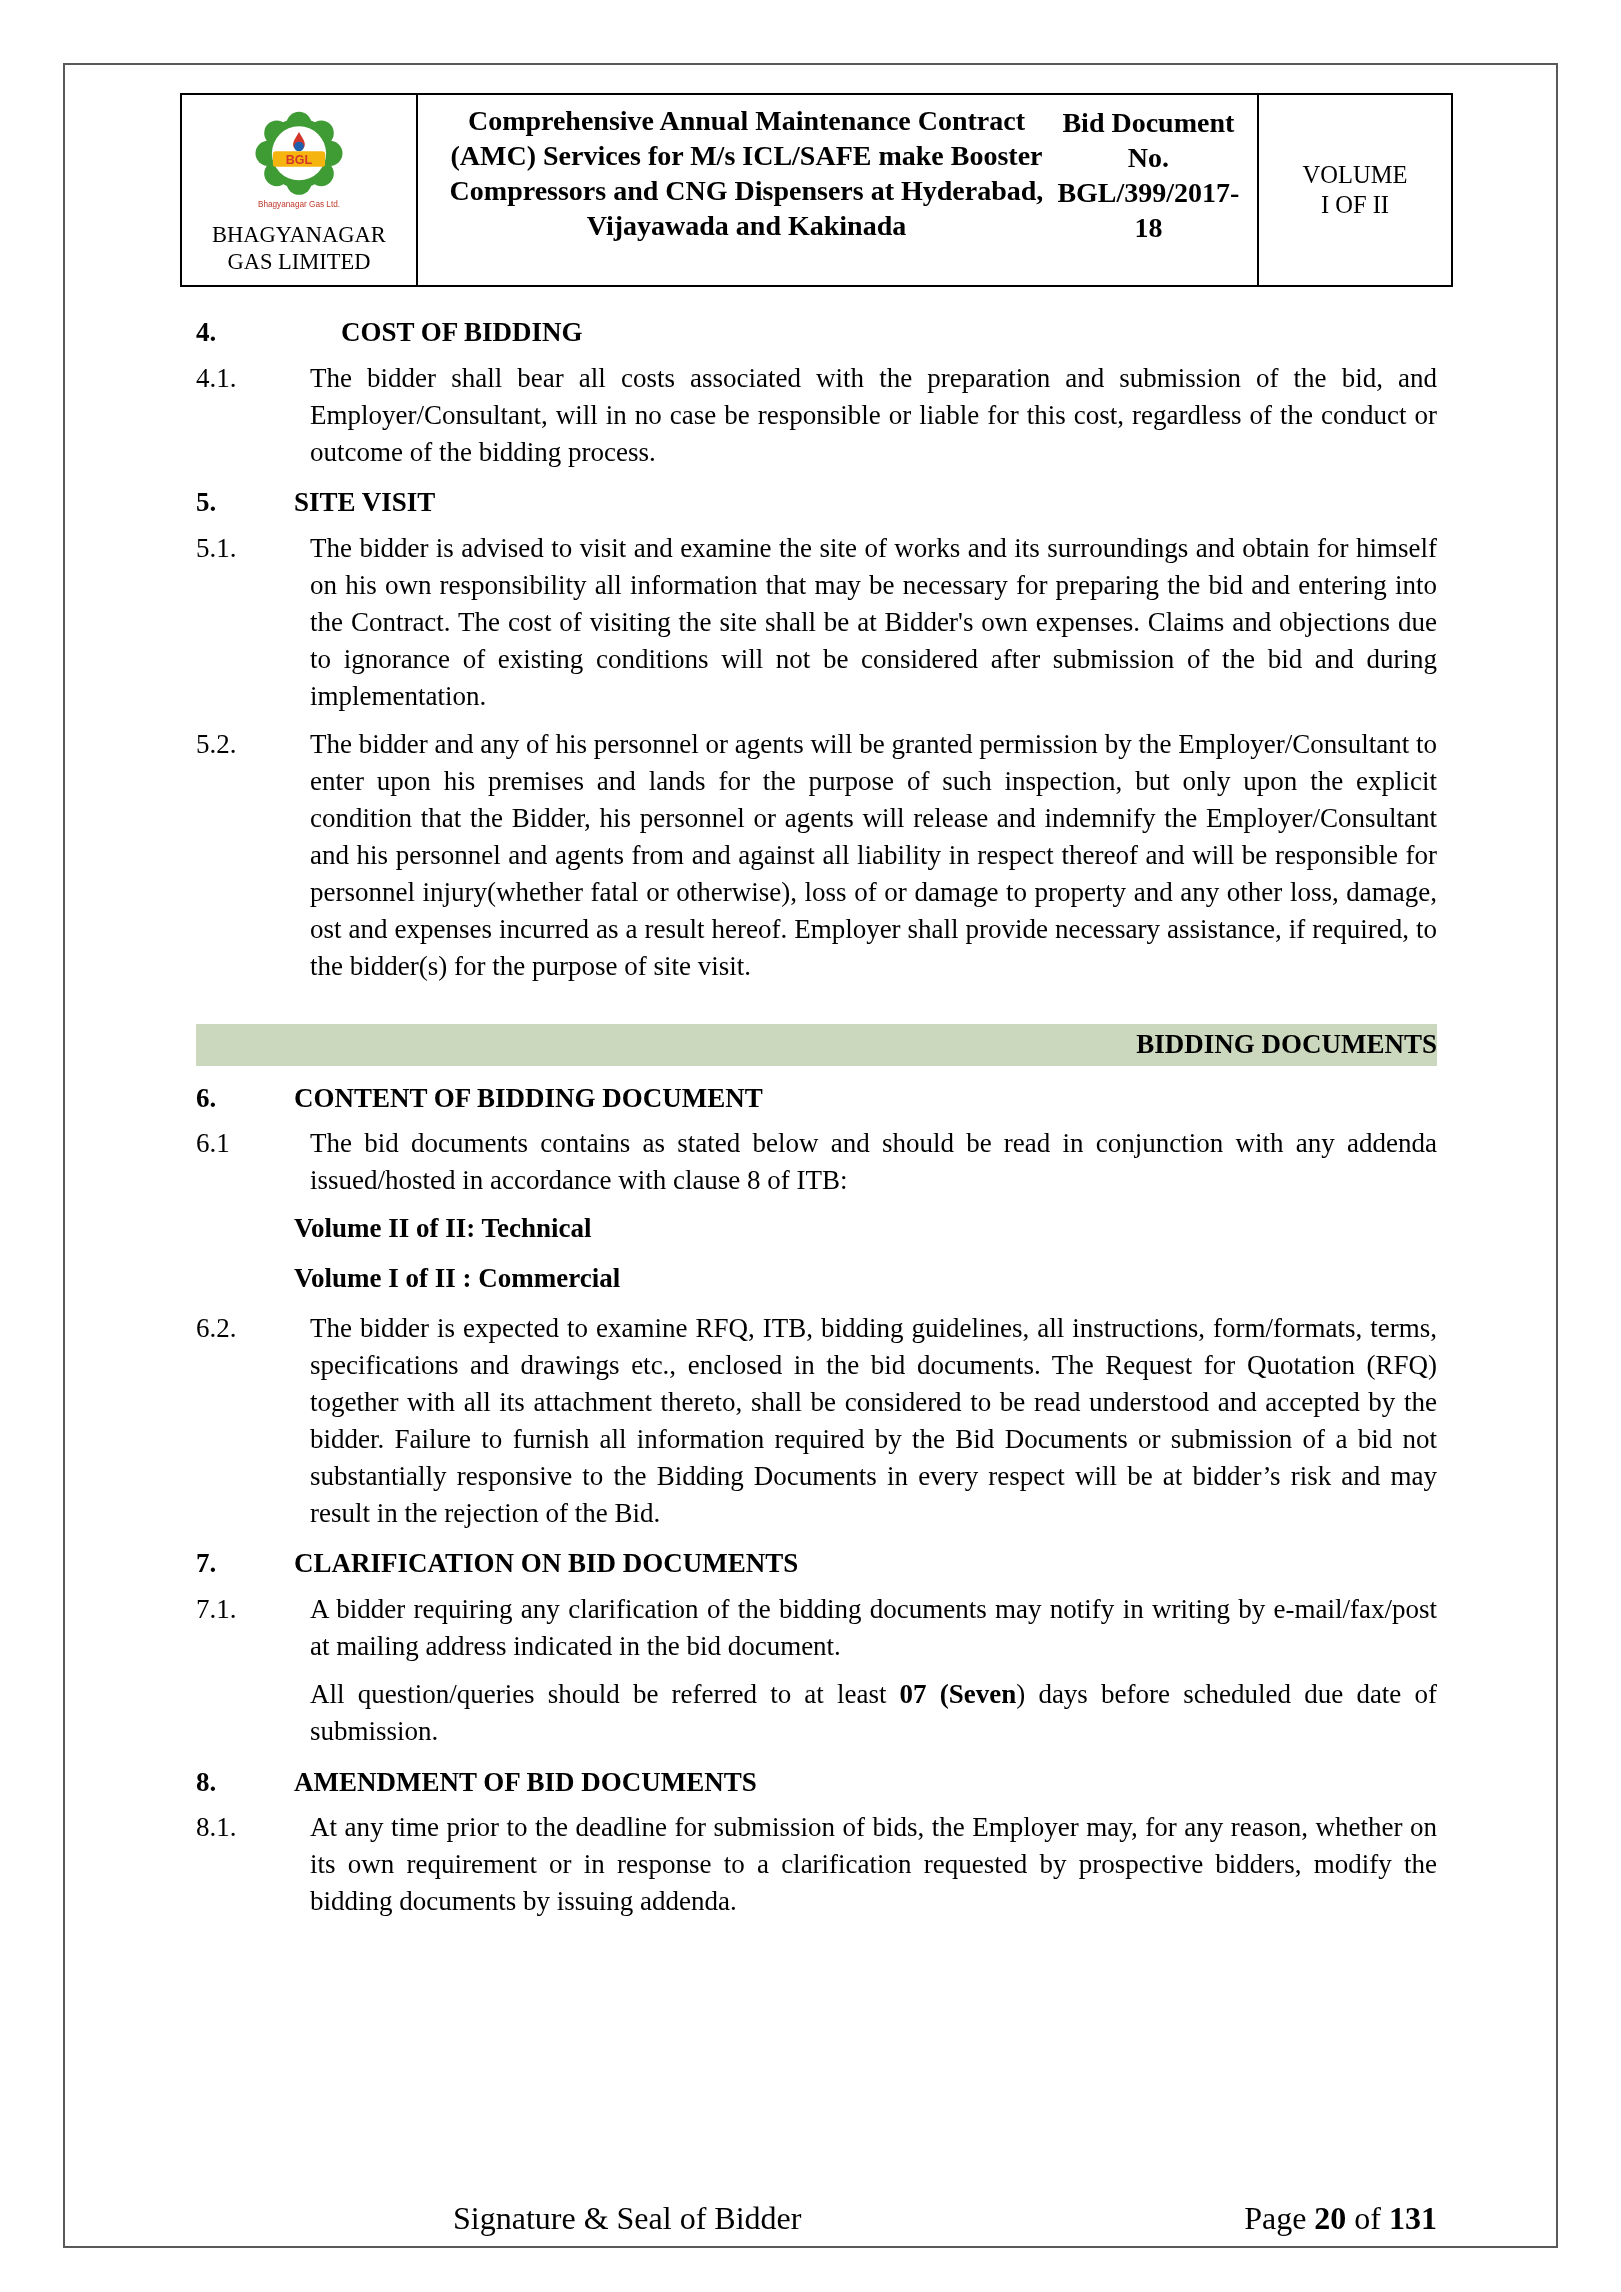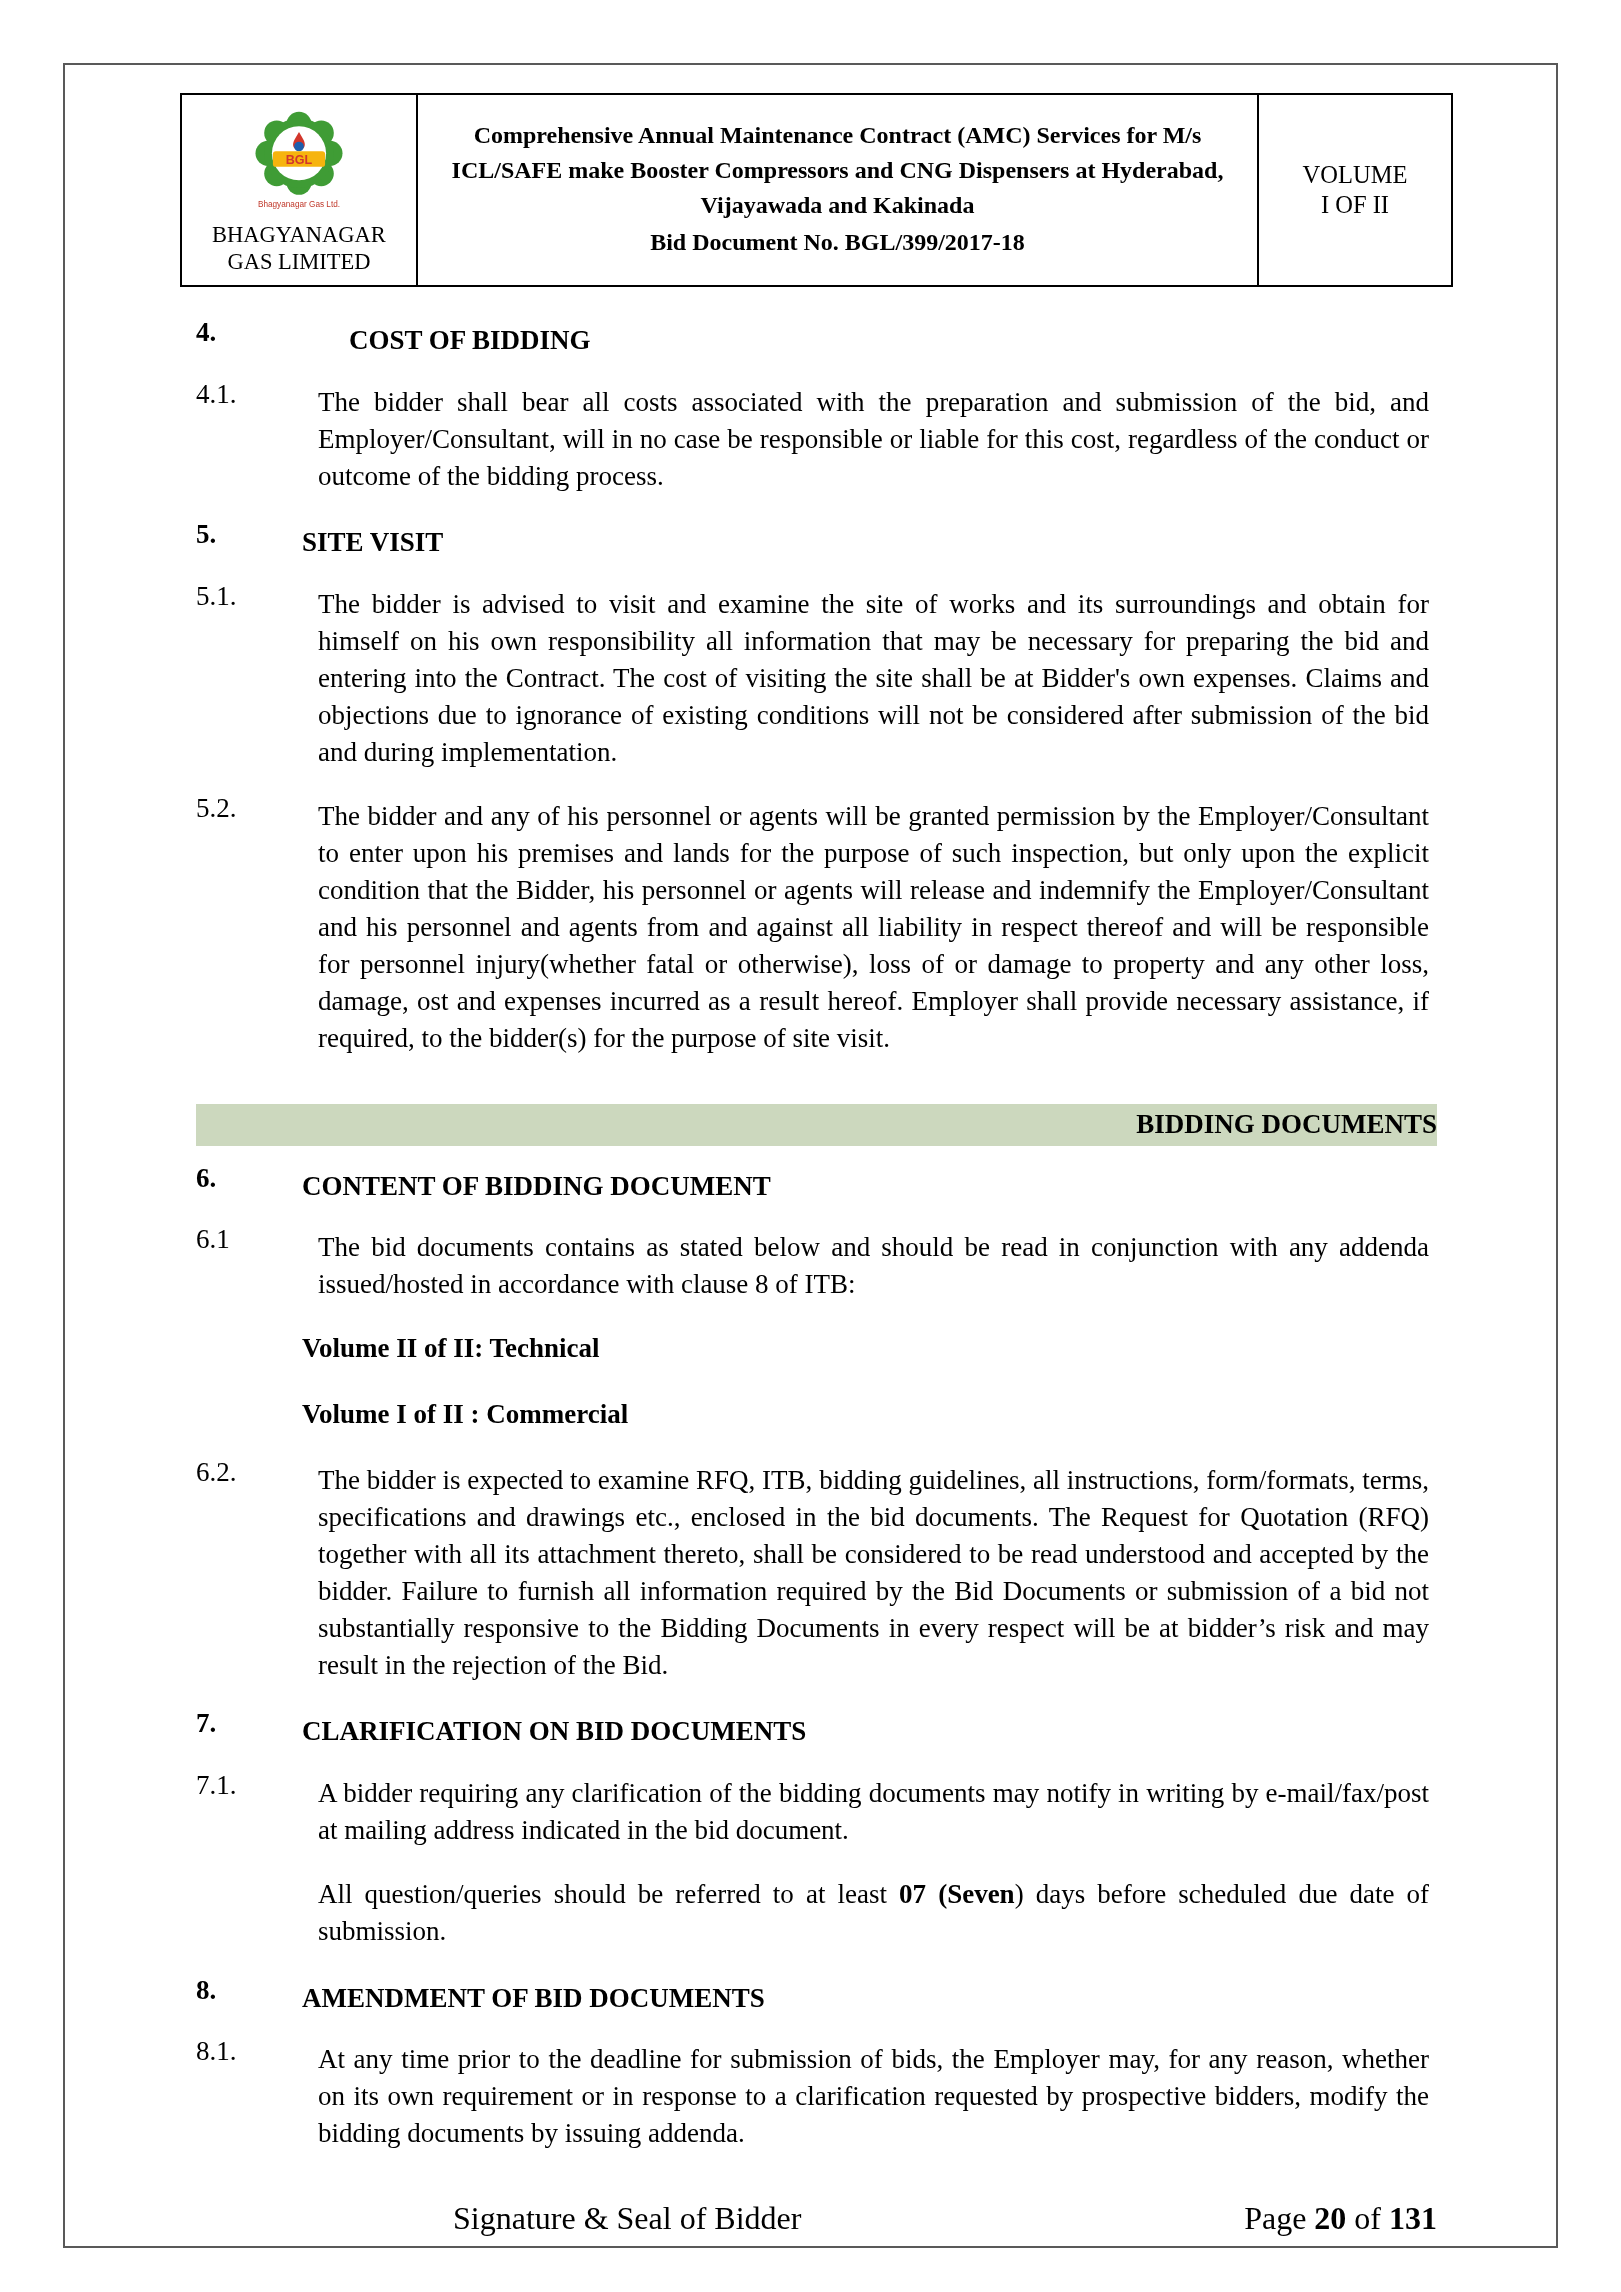--- a/index.html
+++ b/index.html
@@ -33,42 +33,42 @@
     display: flex; flex-direction: column;
     align-items: center; justify-content: center;
     padding: 7.8px 5.9px 9.8px;
   }
   .logo-svg { width: 116px; height: 116px; display: block; }
   .org-name {
     font-size: 22.5px; line-height: 27.4px;
     text-align: center; margin-top: 2px;
   }
   .title-cell {
-    display: flex; flex-direction: column; justify-content: center;
+    display: flex; flex-direction: row; justify-content: center;
     text-align: center; font-weight: bold;
-    font-size: 24px; line-height: 35px;
+    font-size: 28px; line-height: 35px;
     padding: 7.8px 17.6px 9.8px;
   }
   .doc-no { margin-top: 2px; }
   .volume-cell {
     display: flex; flex-direction: column;
     align-items: center; justify-content: center;
     font-size: 24.5px; line-height: 30px;
     text-align: center;
   }
   
   .content {
     position: absolute;
     left: 196px; top: 314px;
     width: 1241px;
     font-size: 27px; line-height: 37px;
   }
   .item { display: flex; }
   .item .num { width: 98px; flex: 0 0 98px; }
-  .item .txt { flex: 1; text-align: justify; margin: 8px; }
+  .item .txt { flex: 1; text-align: justify; margin: 0; }
   .heading { font-weight: bold; margin: 13.7px 0 8.8px; }
   .heading .txt { text-align: left; }
   .content .item:first-child { margin-top: 0; }
   .shift { padding-left: 47px; box-sizing: border-box; }
   .para { margin: 0 0 10.8px; gap: 16px; }
   .boldline { font-weight: bold; margin: 8.8px 0 12.7px; }
   .boldline .txt { text-align: left; }
   .band {
     background: #ccd8be;
     text-align: right;

